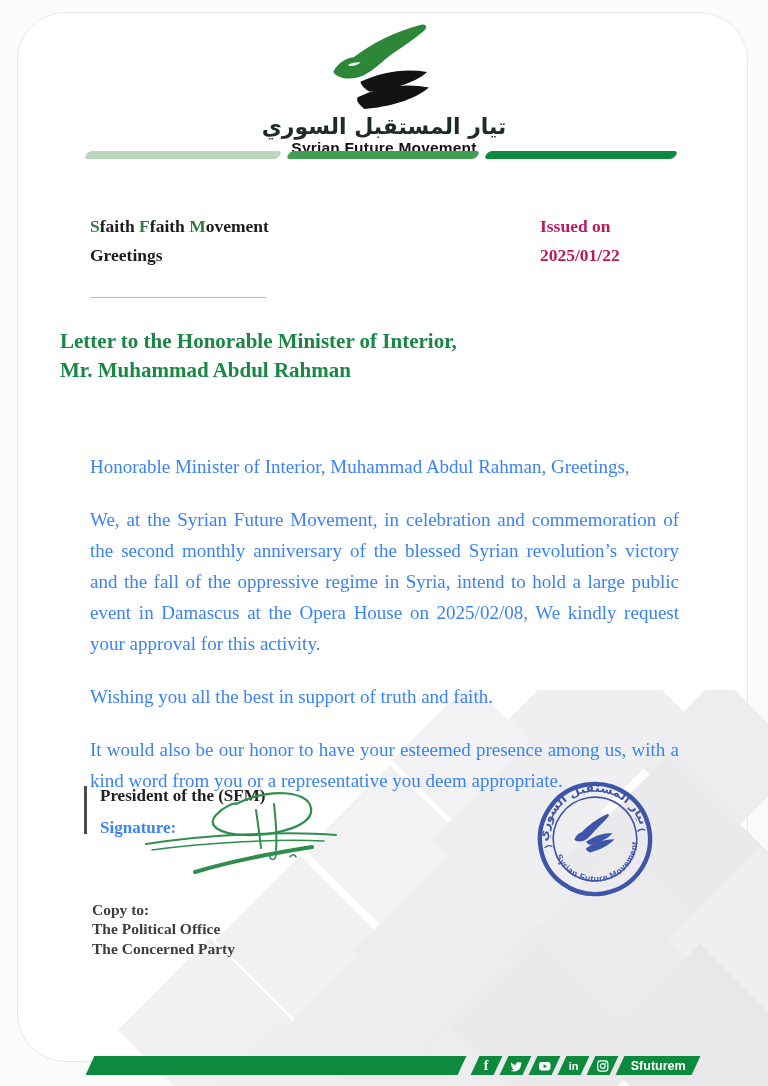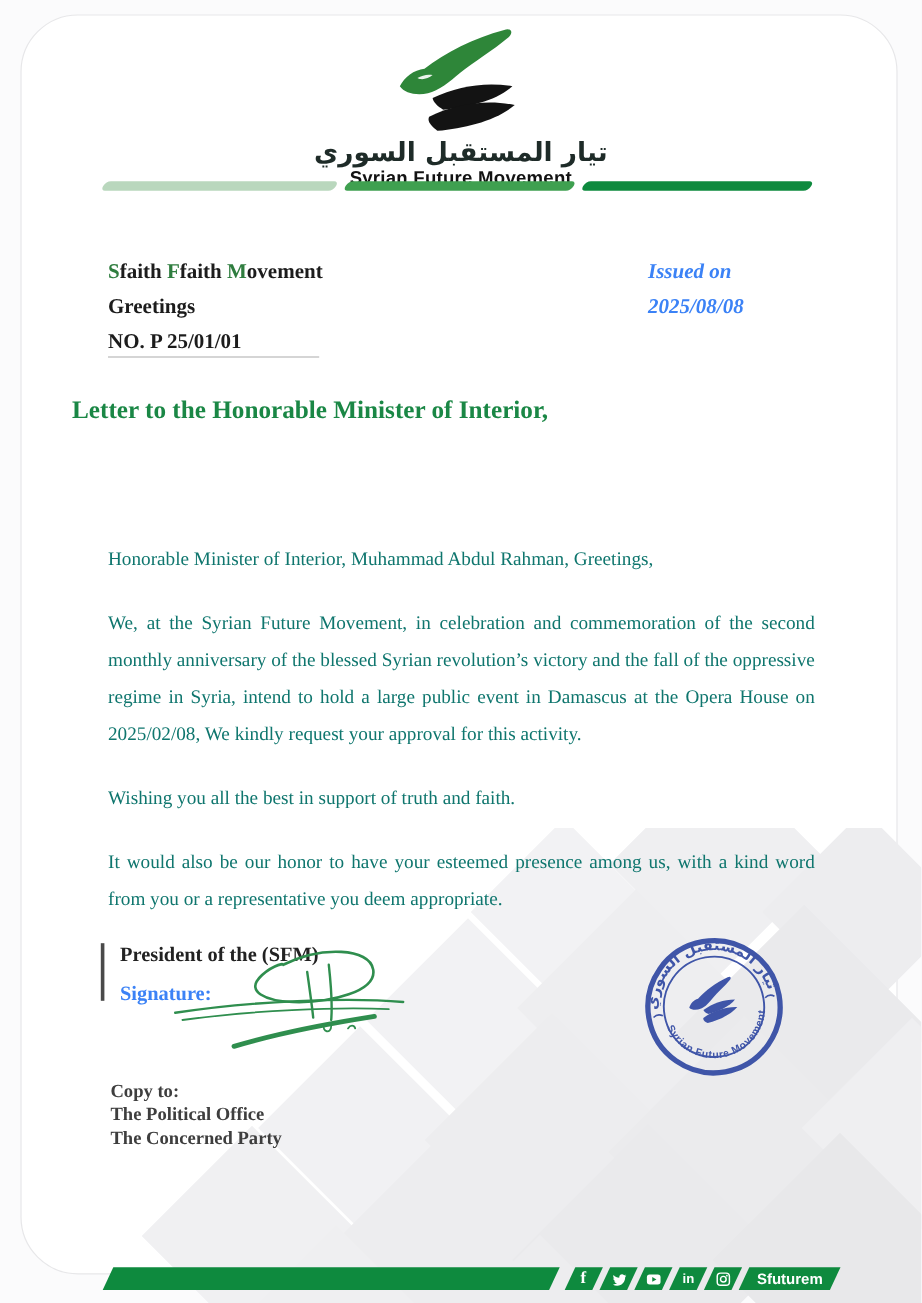--- a/index.html
+++ b/index.html
@@ -23,25 +23,25 @@
   .org-arabic { font-family:"DejaVu Sans", sans-serif; font-weight:700; font-size:22px; color:#1e2b28; line-height:24px; margin-top:1px; }
   .org-english { font-family:"Liberation Sans", sans-serif; font-weight:700; font-size:15.5px; color:#121212; letter-spacing:0.2px; line-height:17px; }
   .bar { position:absolute; top:151px; height:8px; border-radius:4px; transform:skewX(-32deg); }
   .bar1 { left:86px;  width:194px; background:#b9d7bd; }
   .bar2 { left:288px; width:190px; background:#3fa050; }
   .bar3 { left:486px; width:190px; background:#0e8a3e; }
   
   .sender { position:absolute; left:90px; top:212px; font-size:17.5px; font-weight:700; line-height:29px; color:#1c1c1c; }
   .sender .ini { color:#2f7d3f; }
   .sender-underline { position:absolute; left:90px; top:297px; width:176px; height:1px; background:#b9b9b9; }
-  .issued { position:absolute; left:540px; top:212px; font-size:17.5px; font-weight:700; line-height:29px; color:#3b82f6;font-style:italic; }
+  .issued { position:absolute; left:540px; top:212px; font-size:17.5px; font-weight:700; line-height:29px; color:#be185d; }
   
   .title { position:absolute; left:60px; right:60px; top:327px; text-align:left; color:#1a8745; font-size:21px; font-weight:700; line-height:28.5px; }
   
-  .body { position:absolute; left:90px; top:451px; width:589px; font-size:16px; color:#0f766e; }
+  .body { position:absolute; left:90px; top:451px; width:589px; font-size:19px; color:#3b82f6; }
   .body p { line-height:31px; text-align:justify; margin:0 0 22px 0; }
   .body p.salutation { text-align:left; }
   
   .sig-bar { position:absolute; left:84px; top:786px; width:3px; height:48px; background:#4a4a4a; }
   .sig-role { position:absolute; left:100px; top:786px; font-size:17px; font-weight:700; color:#222; }
   .sig-label { position:absolute; left:100px; top:818px; font-size:17px; font-weight:700; color:#3b82f6; }
   .sig-svg { position:absolute; left:140px; top:784px; }
   
   .stamp { position:absolute; left:536px; top:780px; width:118px; height:118px; transform:rotate(-10deg); }
   
@@ -96,31 +96,31 @@
       <div class="org-english">Syrian Future Movement</div>
     </div>
 
     <div class="bar bar1"></div>
     <div class="bar bar2"></div>
     <div class="bar bar3"></div>
 
     <div class="sender">
       <div><span class="ini">S</span><span>faith </span><span class="ini">F</span><span>faith </span><span class="ini">M</span><span>ovement</span></div>
       <div>Greetings</div>
-      <div>NO. P 25/01/01</div>
     </div>
     <div class="sender-underline"></div>
 
     <div class="issued">
       <div>Issued on</div>
-      <div>2025/08/08</div>
+      <div>2025/01/22</div>
     </div>
 
     <div class="title">
       <div>Letter to the Honorable Minister of Interior,</div>
+      <div>Mr. Muhammad Abdul Rahman</div>
     </div>
 
     <div class="body">
       <p class="salutation">Honorable Minister of Interior, Muhammad Abdul Rahman, Greetings,</p>
       <p>We, at the Syrian Future Movement, in celebration and commemoration of the second monthly anniversary of the blessed Syrian revolution’s victory and the fall of the oppressive regime in Syria, intend to hold a large public event in Damascus at the Opera House on 2025/02/08, We kindly request your approval for this activity.</p>
       <p>Wishing you all the best in support of truth and faith.</p>
       <p>It would also be our honor to have your esteemed presence among us, with a kind word from you or a representative you deem appropriate.</p>
     </div>
 
     <div class="sig-bar"></div>

